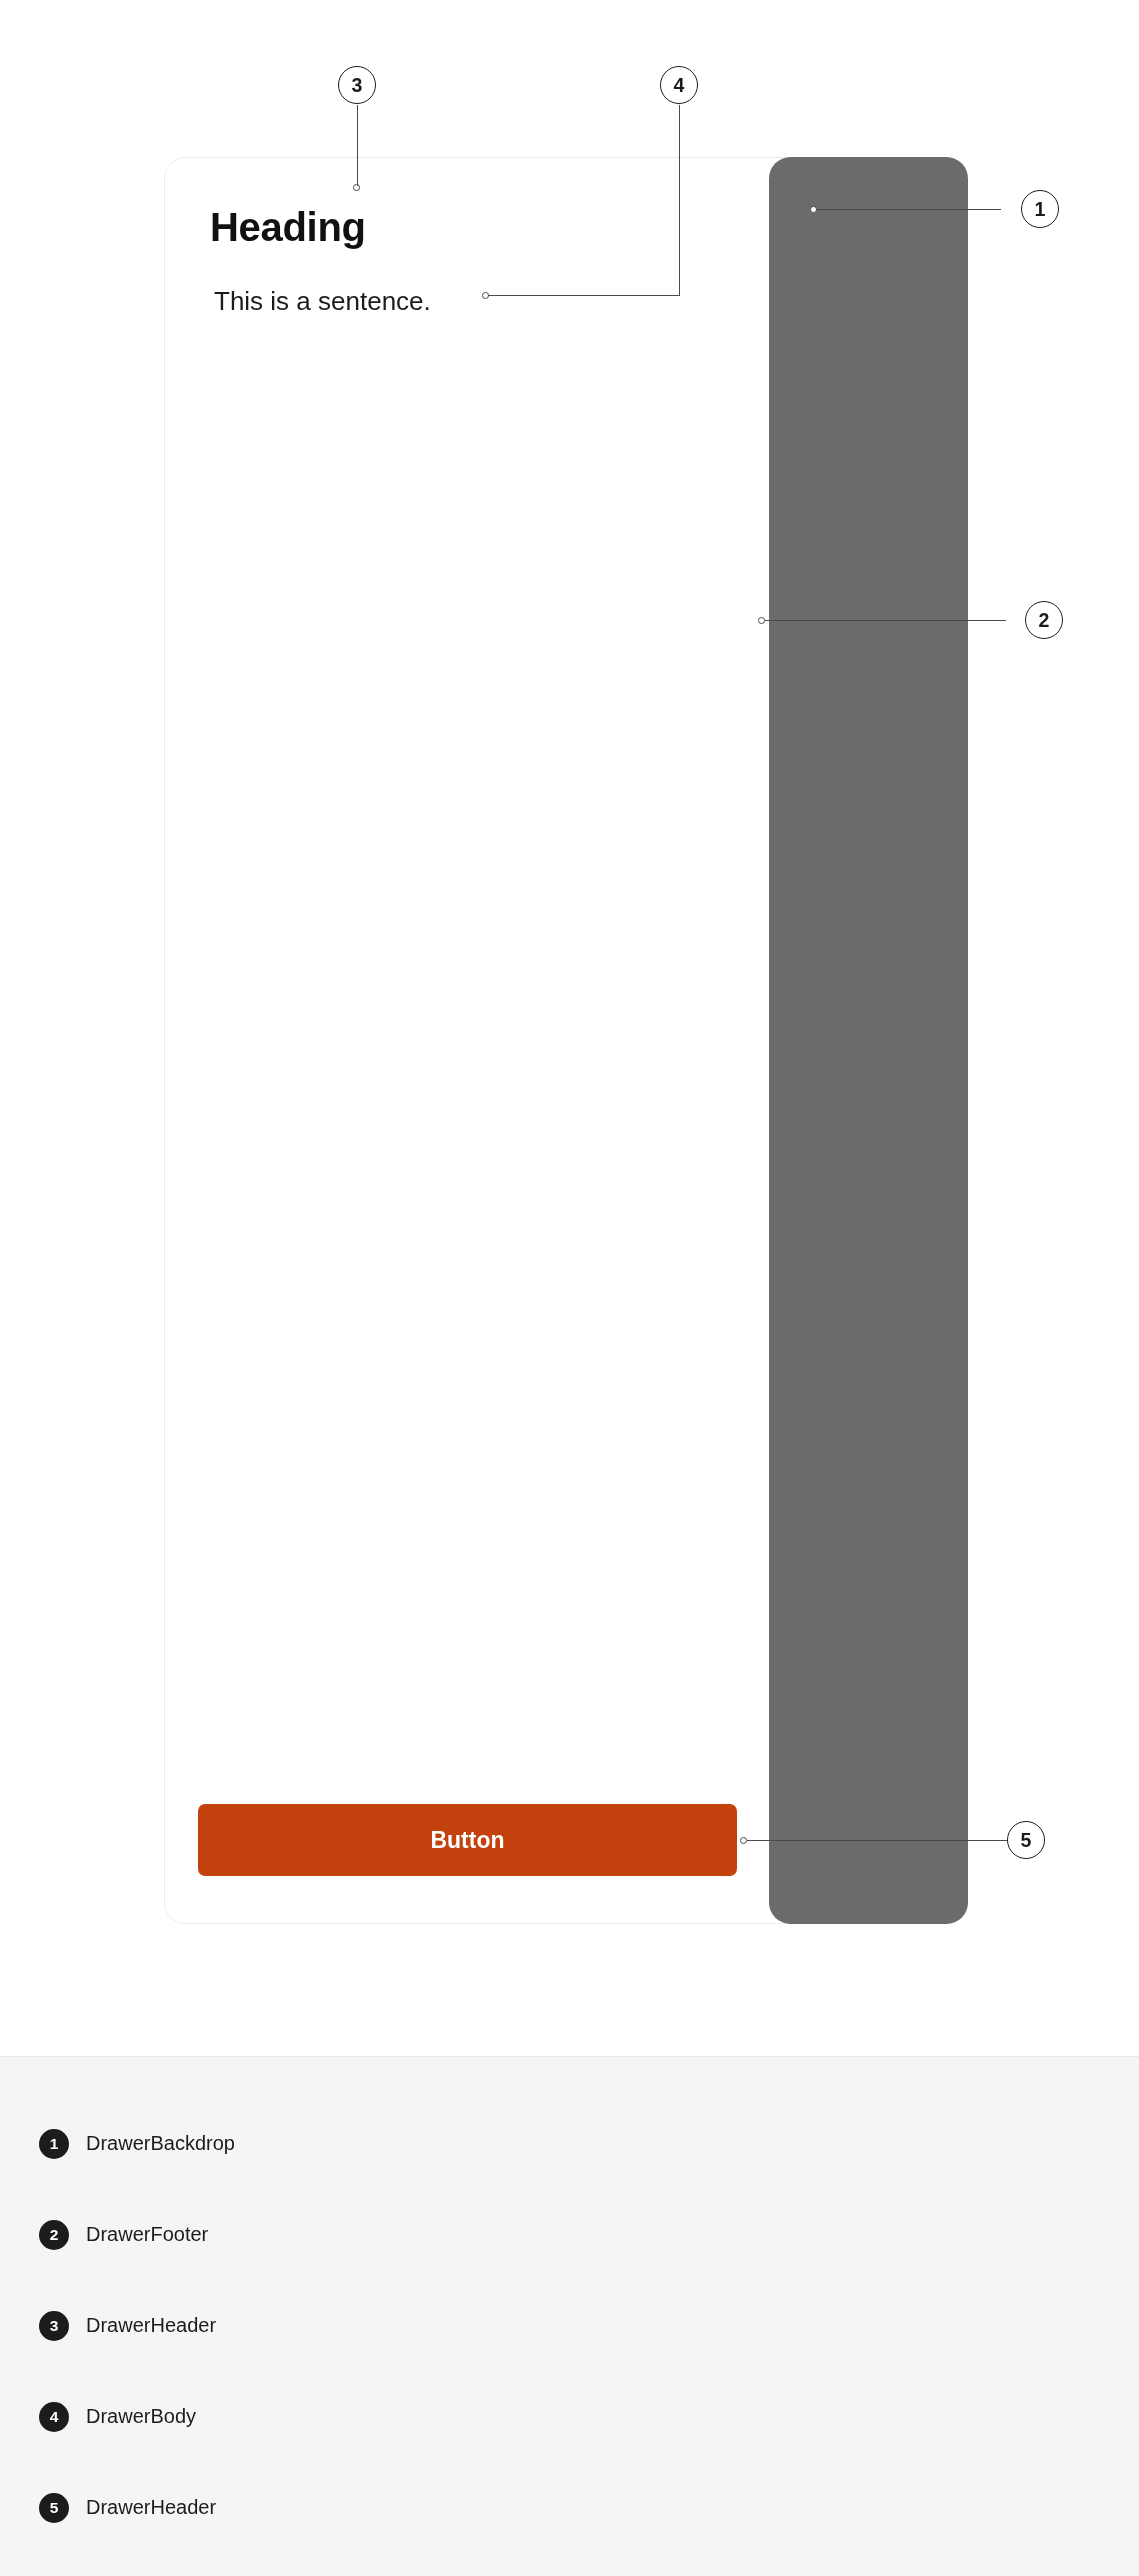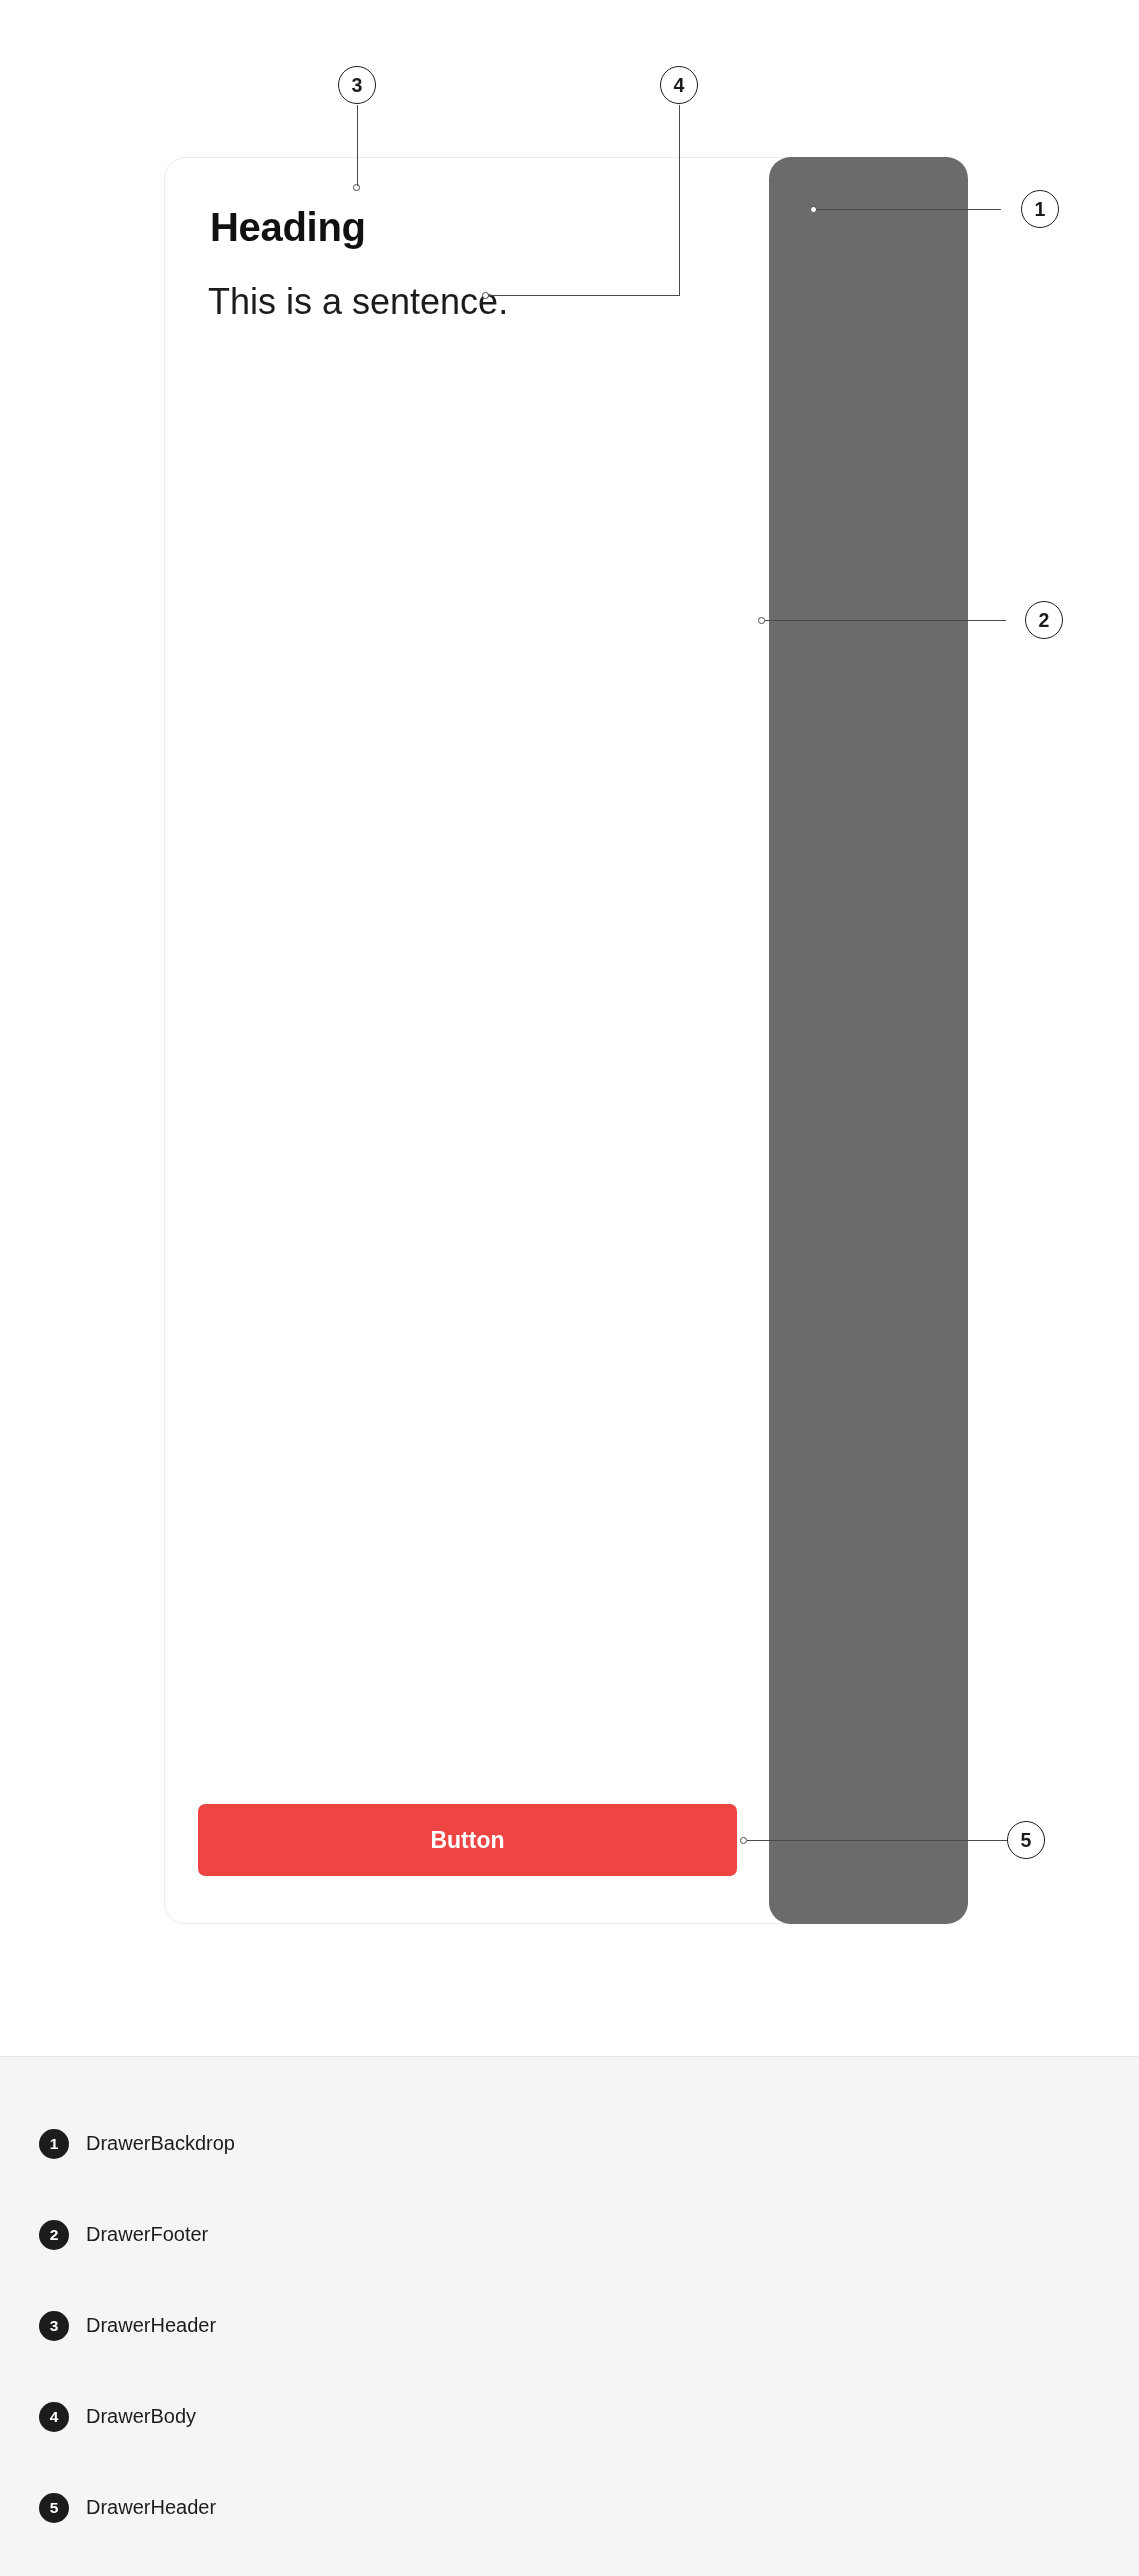--- a/index.html
+++ b/index.html
@@ -61,38 +61,38 @@
     letter-spacing: -0.3px;
   }
 
   .drawer-body {
     position: absolute;
     left: 198px;
     top: 269px;
     width: 464px;
   }
   .body-text {
-    margin: 10px;
-    font-size: 36px;
+    margin: 16px;
+    font-size: 26px;
     line-height: 1.25;
     color: #1c1c1c;
   }
 
   
   .drawer-footer {
     position: absolute;
     left: 198px;
     top: 1804px;
     width: 539px;
     height: 72px;
   }
   .footer-button {
     width: 100%;
     height: 100%;
-    background: #ef4444;
+    background: #c2410c;
     color: #ffffff;
     border: none;
     border-radius: 7.2px;
     font-family: "Liberation Sans", sans-serif;
     font-size: 23px;
     font-weight: bold;
     cursor: pointer;
     display: flex;
     align-items: center;
     justify-content: center;

